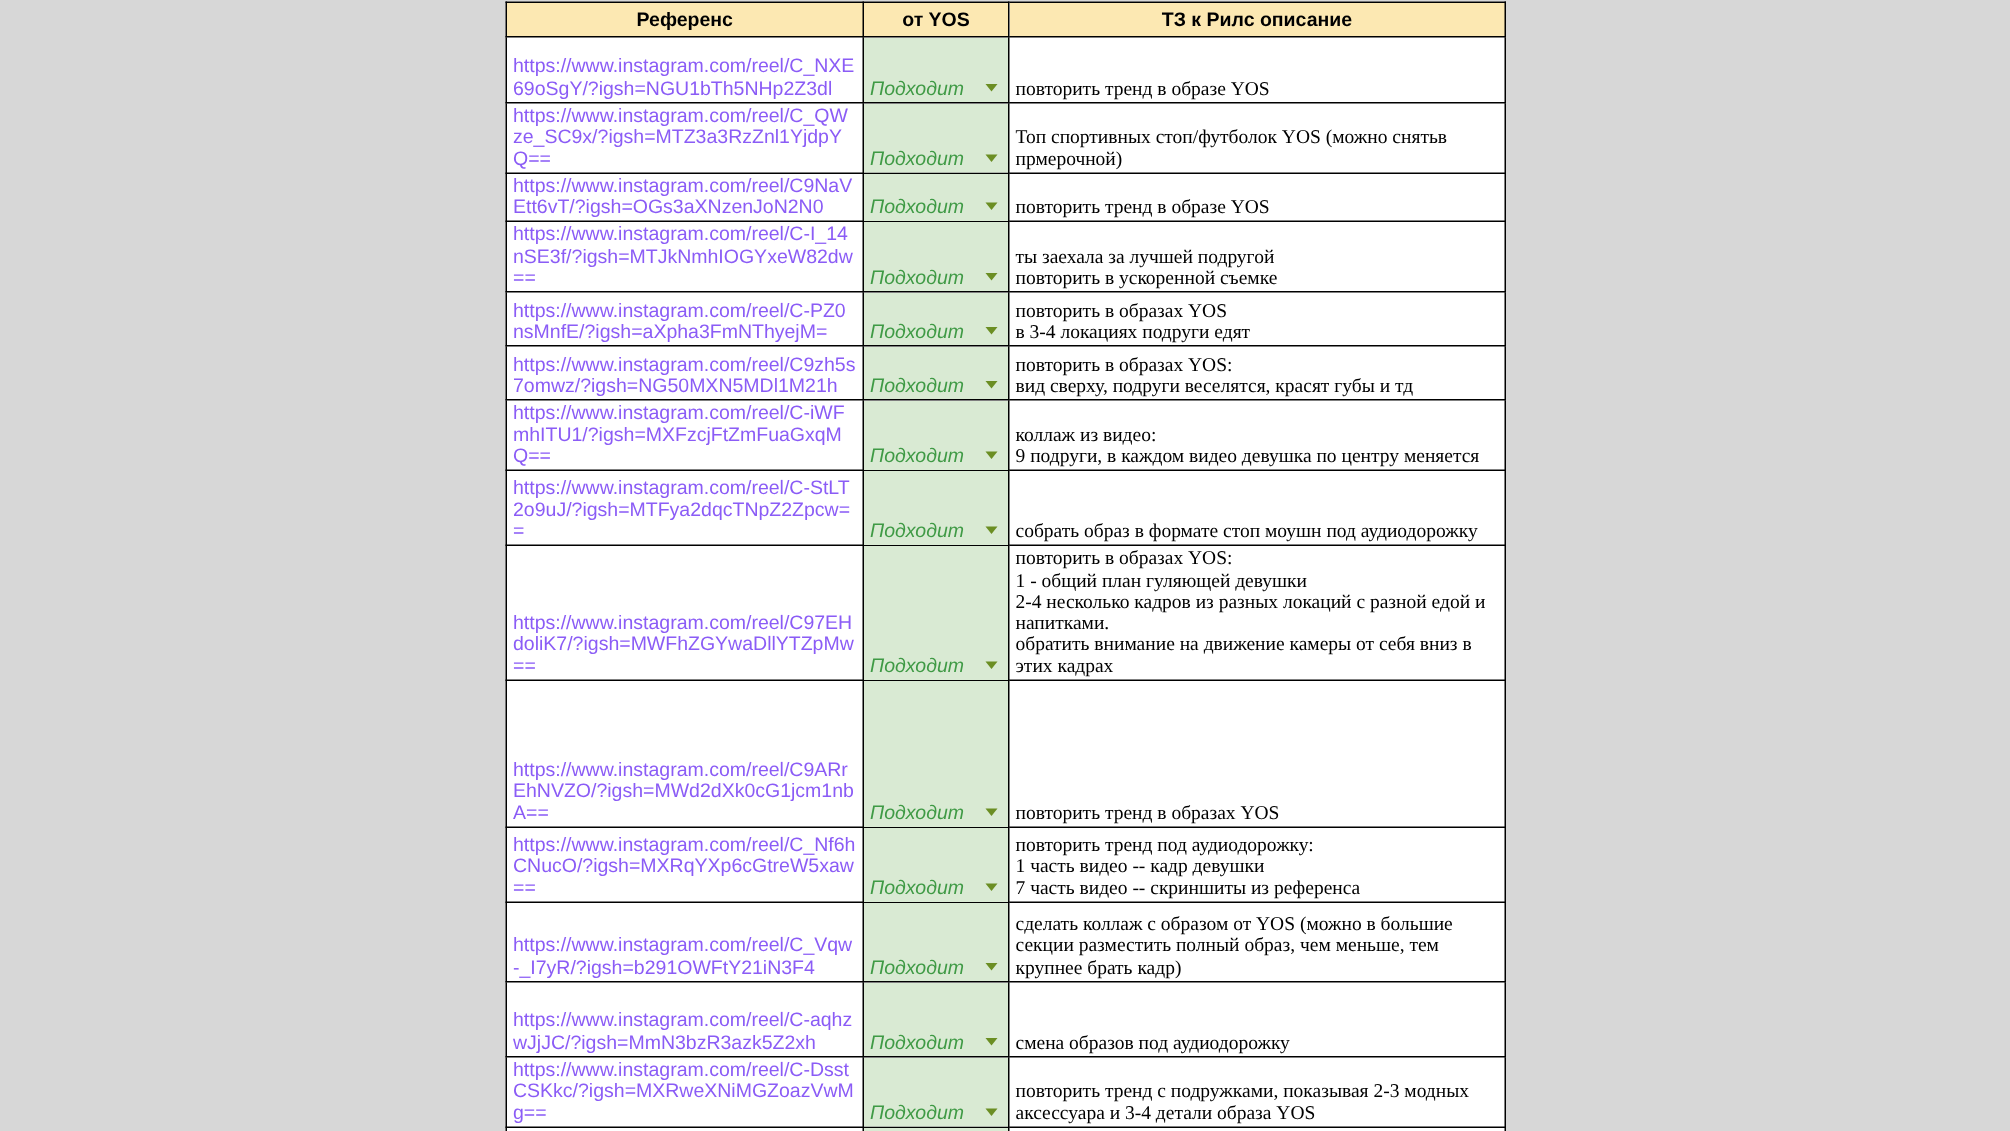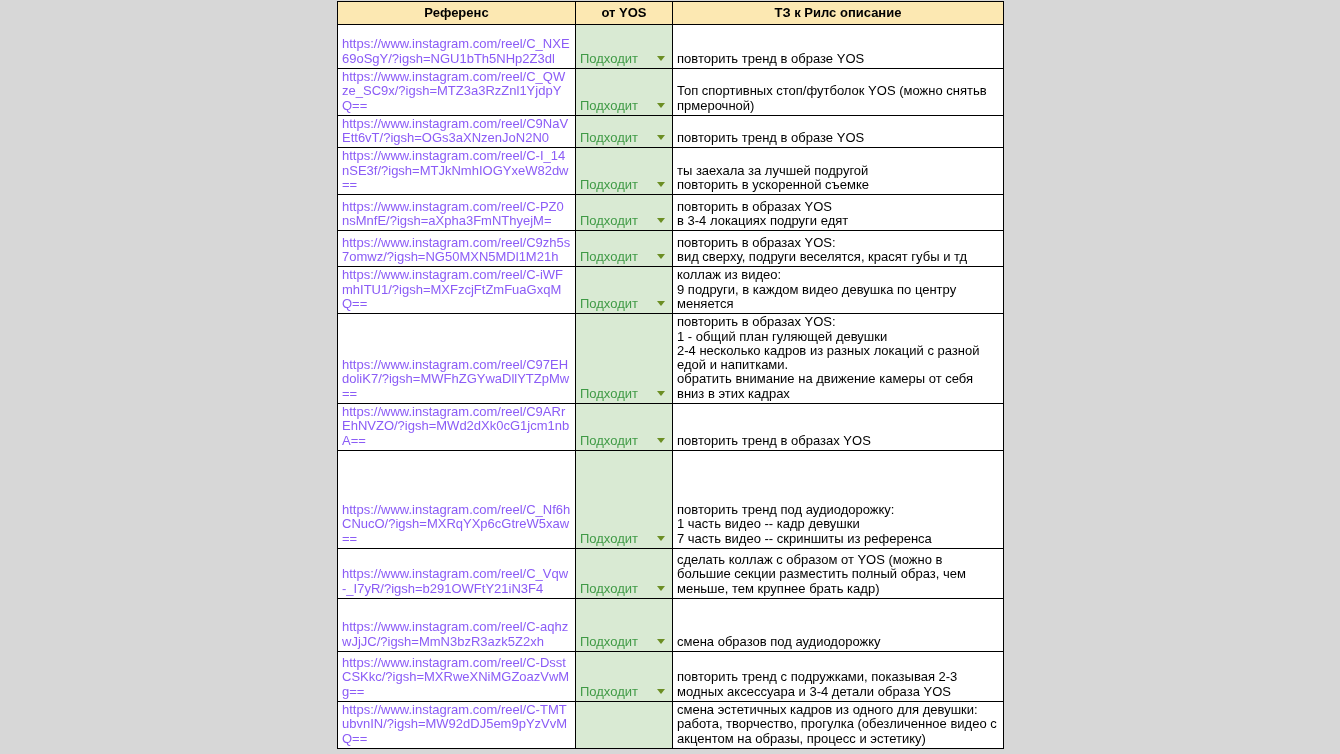--- a/index.html
+++ b/index.html
@@ -59,33 +59,34 @@
   tbody tr:nth-child(16){height:51px}
   .url-cell{word-break:break-all;}
   .url-cell a{
     color:#8b5cf6;
     cursor:pointer;
   }
   .status-cell{
     background:#d9ead3;
     position:relative;
     padding-right:10px;
+    font-style:italic;
   }
   .status-text{
     color:#3f9a45;
   }
   .dd-arrow{
     position:absolute;
     right:7px;bottom:7px;
     width:0;height:0;
     border-left:4.5px solid transparent;
     border-right:4.5px solid transparent;
     border-top:5.5px solid #6b8e23;
   }
-  .desc-cell{white-space:pre-wrap;}
+  .desc-cell{white-space:pre-wrap;font-family:Liberation Serif, serif;}
 </style>
 </head>
 <body>
 
 <div class="sheet-wrap">
   <table class="sheet">
     <colgroup>
         <col class="c1">
         <col class="c2">
         <col class="c3">
@@ -173,20 +174,30 @@
       <a>https://www.instagram.com/reel/C-iWFmhITU1/?igsh=MXFzcjFtZmFuaGxqMQ==</a>
     </td>
     <td class="status-cell">
       <span class="status-text">Подходит</span>
       <span class="dd-arrow"></span>
     </td>
     <td class="desc-cell">коллаж из видео:
 9 подруги, в каждом видео девушка по центру меняется</td>
   </tr>
 
+  <tr>
+    <td class="url-cell">
+      <a>https://www.instagram.com/reel/C-StLT2o9uJ/?igsh=MTFya2dqcTNpZ2Zpcw==</a>
+    </td>
+    <td class="status-cell">
+      <span class="status-text">Подходит</span>
+      <span class="dd-arrow"></span>
+    </td>
+    <td class="desc-cell">собрать образ в формате стоп моушн под аудиодорожку</td>
+  </tr>
 
   <tr>
     <td class="url-cell">
       <a>https://www.instagram.com/reel/C97EHdoliK7/?igsh=MWFhZGYwaDllYTZpMw==</a>
     </td>
     <td class="status-cell">
       <span class="status-text">Подходит</span>
       <span class="dd-arrow"></span>
     </td>
     <td class="desc-cell">повторить в образах YOS:

